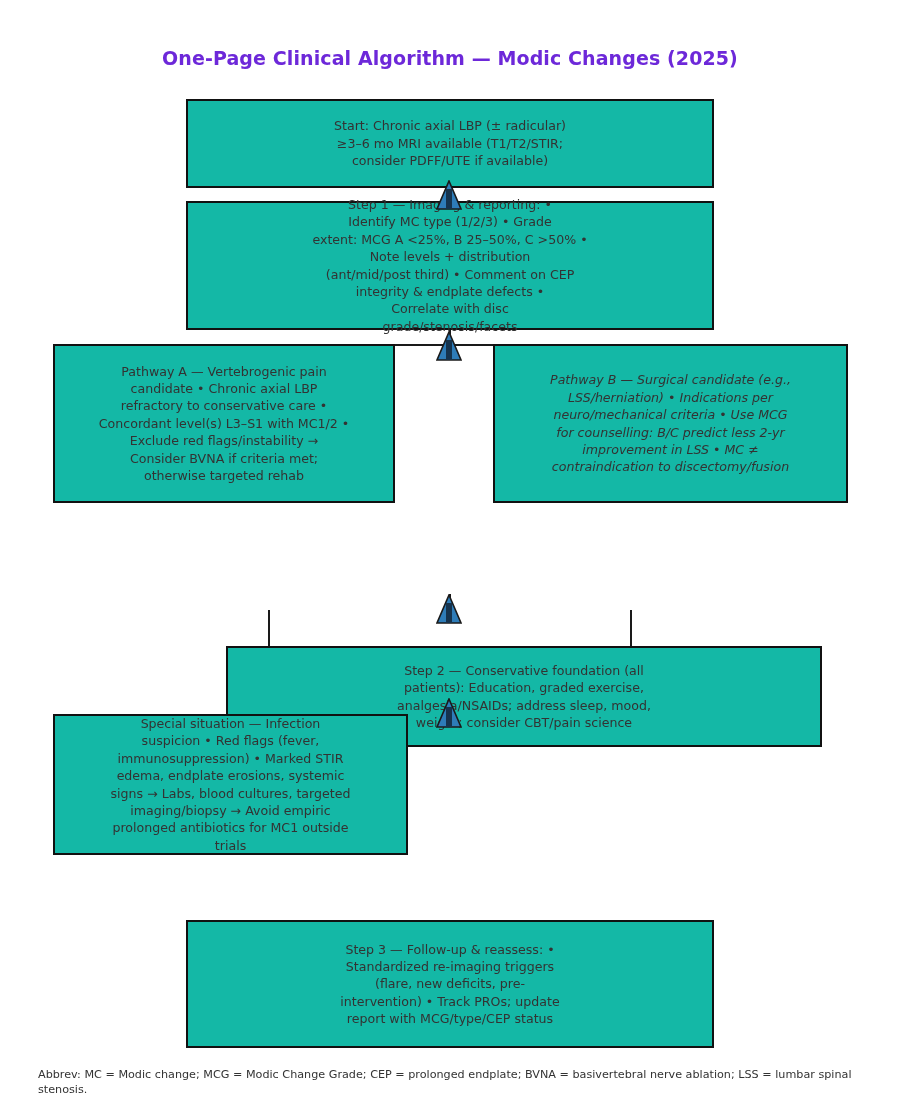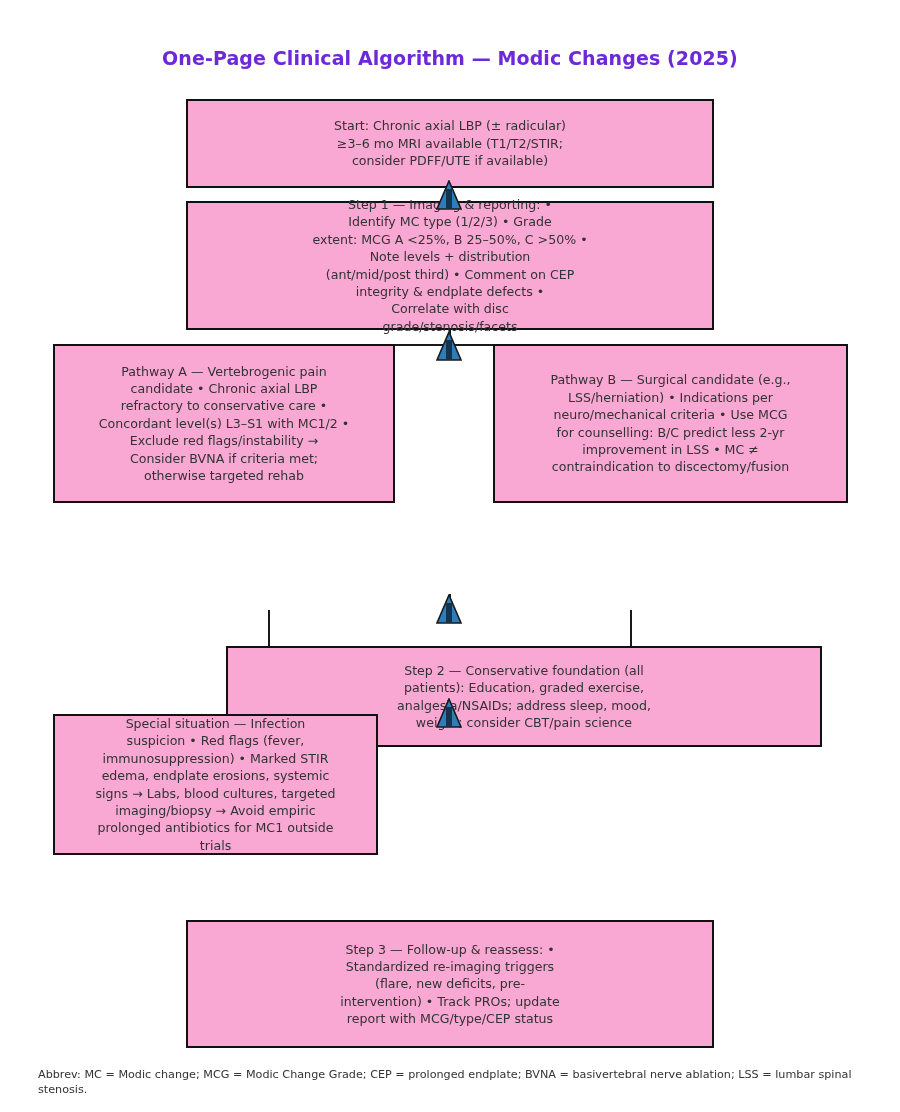--- a/index.html
+++ b/index.html
@@ -33,21 +33,21 @@
     text-align: center;
     font-size: 19px;
     font-weight: bold;
     letter-spacing: 0.1px;
     color: #6d28d9;
   }
 
   
   .node {
     position: absolute;
-    background: #f9a8d4;
+    background: #14b8a6;
     border: 2.2px solid #111111;
     display: flex;
     align-items: center;
     justify-content: center;
     text-align: center;
     padding: 6px 10px;
     z-index: 3;
   }
 
   .node-text {
@@ -55,23 +55,23 @@
     line-height: 1.38;
     color: #333333;
     white-space: pre-line;
     text-align: center;
   }
 
   
   #node-start     { left: 186px; top:  99px; width: 528px; height:  89px; }
   #node-step1     { left: 186px; top: 201px; width: 528px; height: 129px; }
   #node-pathway-a { left:  53px; top: 344px; width: 342px; height: 159px; }
-  #node-pathway-b { left: 493px; top: 344px; width: 355px; height: 159px; }
+  #node-pathway-b { left: 493px; top: 344px; width: 355px; height: 159px; font-style: italic; }
   #node-step2     { left: 186px; top: 646px; width: 596px; height: 101px; margin-left: 40px; }
-  #node-infection { left:  53px; top: 714px; width: 325px; height: 141px; }
+  #node-infection { left:  53px; top: 714px; width: 355px; height: 141px; }
   #node-burden    { left: 493px; top: 714px; width: 355px; height: 141px; }
   #node-step3     { left: 186px; top: 920px; width: 528px; height: 128px; }
 
   
   .shaft {
     position: absolute;
     background: #1a1a1a;
     z-index: 1;
   }
   .shaft-v { width: 2.4px; }

